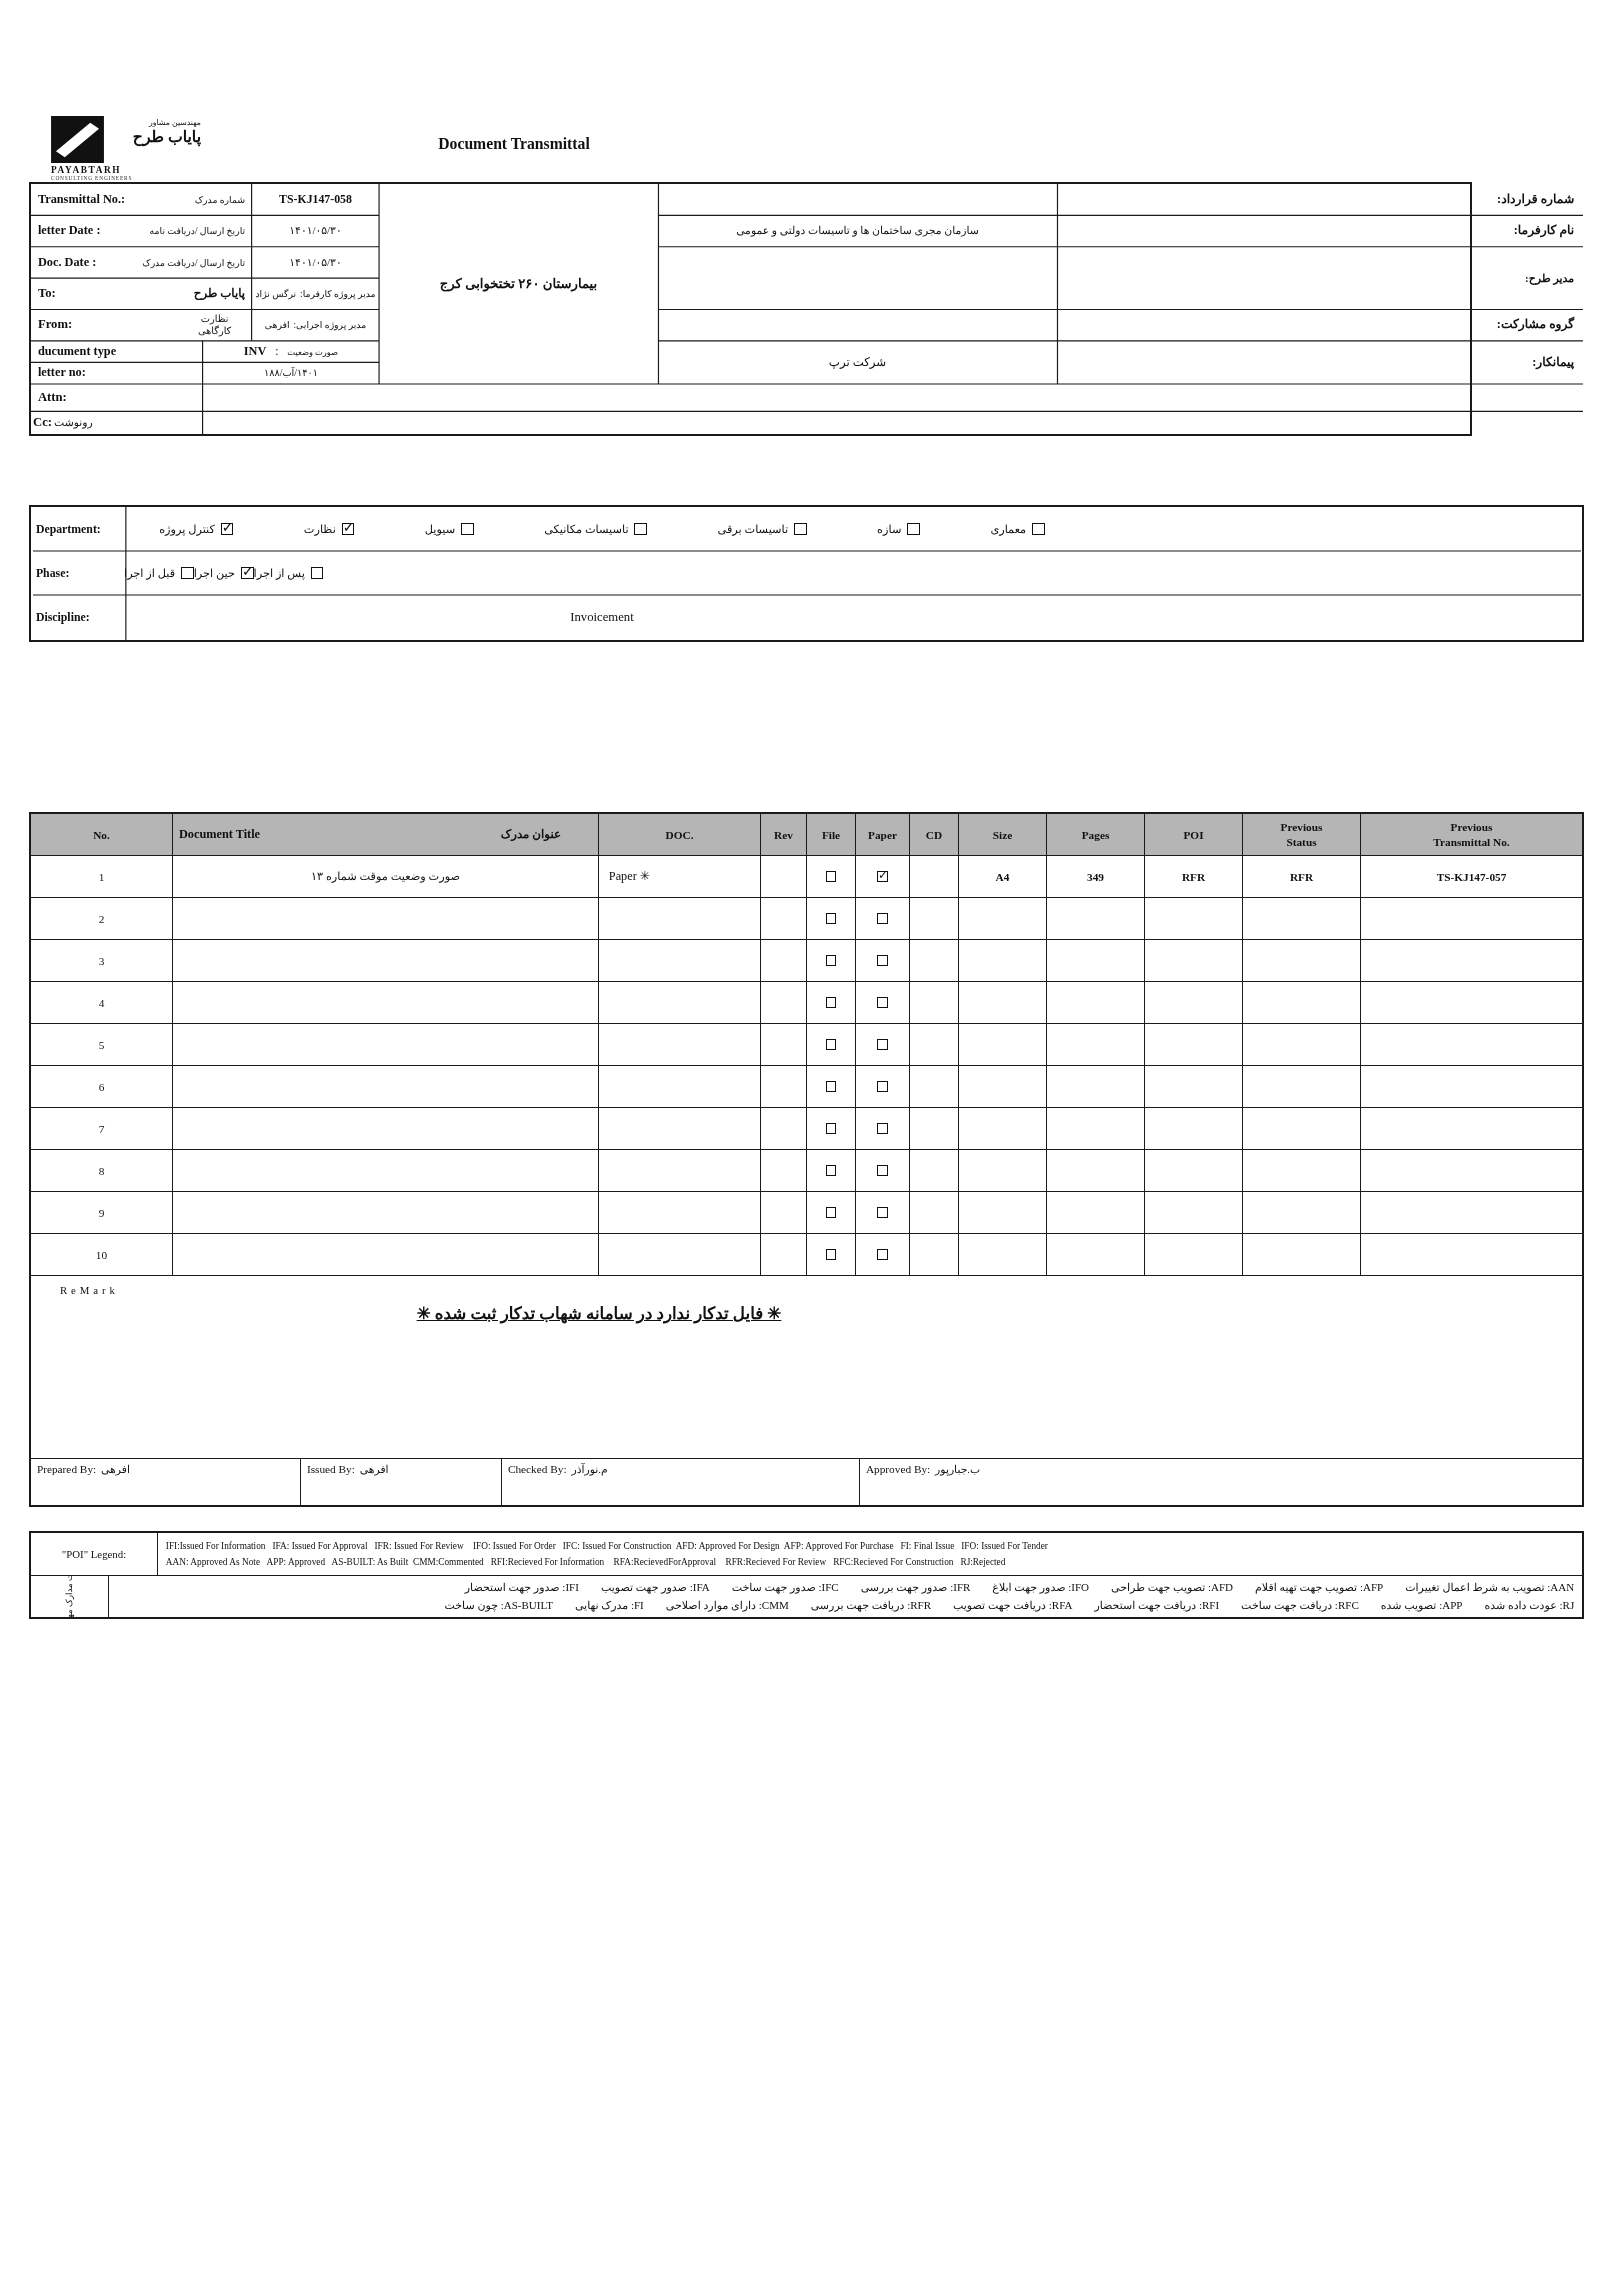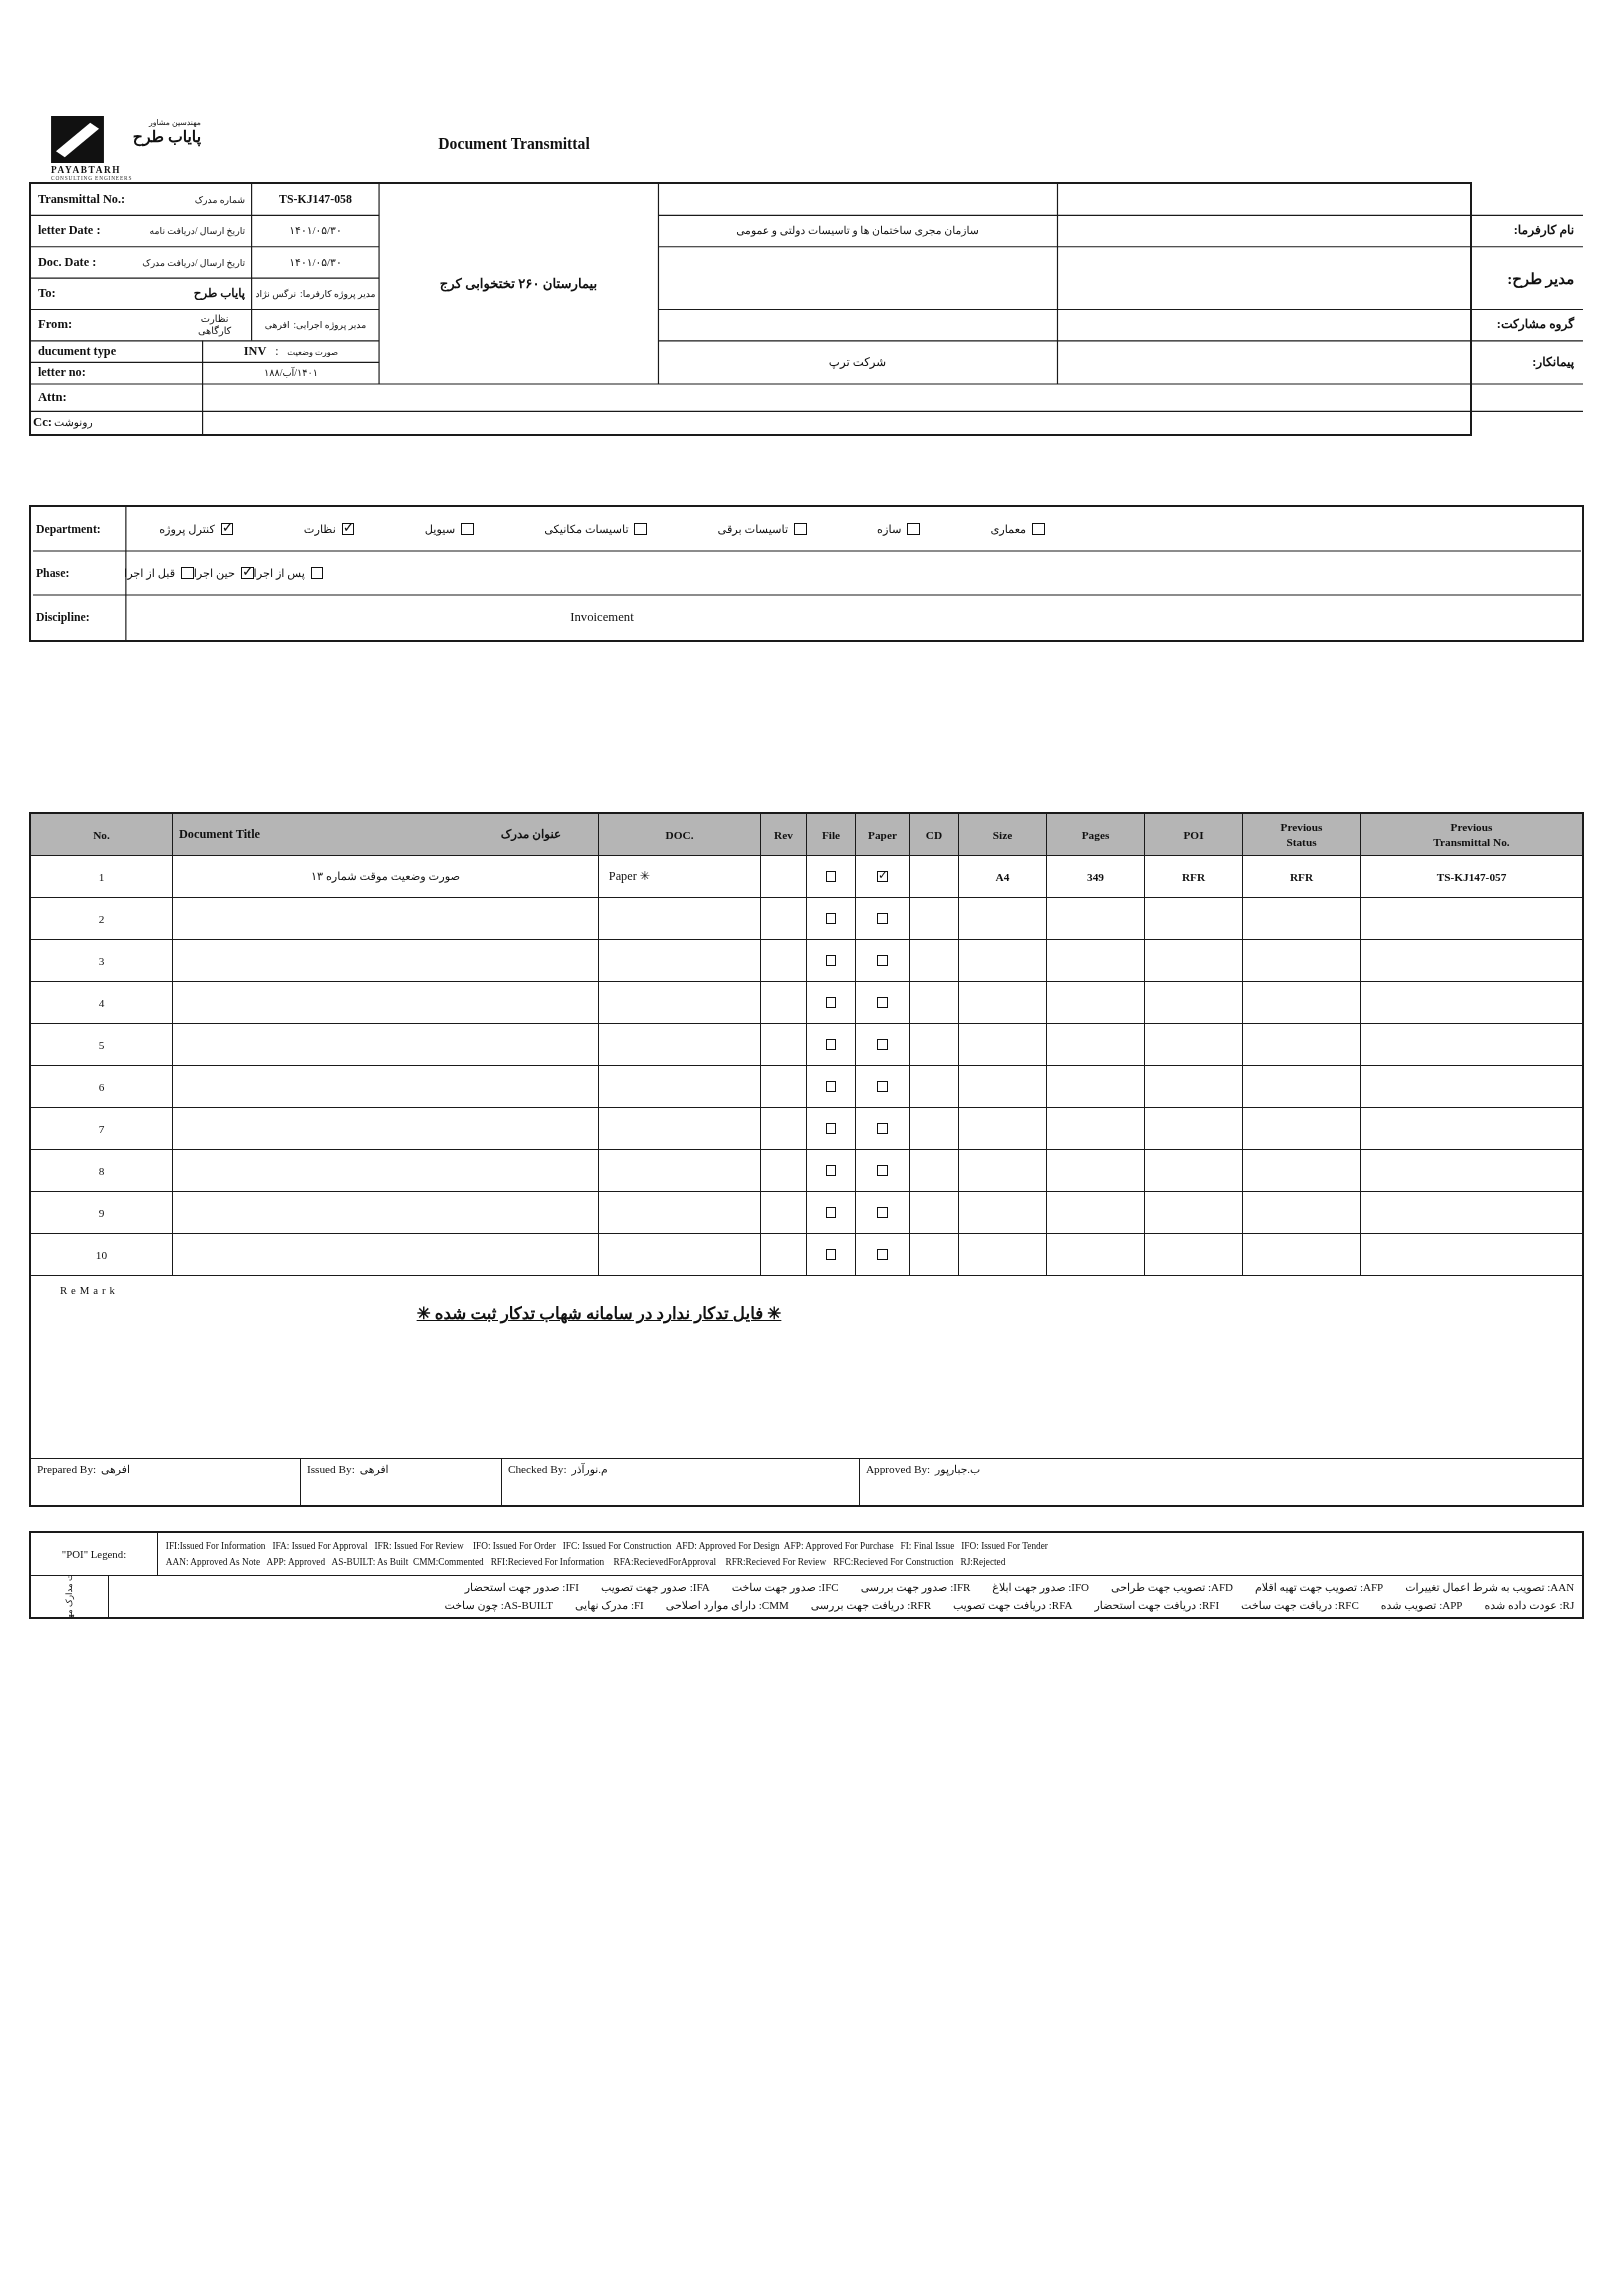--- a/index.html
+++ b/index.html
@@ -144,26 +144,27 @@
     </div>
     <div class="cell" style="left:172px;top:200px;width:1380px;height:27.4px"></div>
 
     <div class="cell" style="left:0;top:227px;width:172px;height:22.5px;padding-left:2px;gap:2px">
       <span class="en" style="font-size:12.7px">Cc:</span>
       <span class="fa" style="font-size:10.8px">رونوشت</span>
     </div>
     <div class="cell" style="left:172px;top:227px;width:1380px;height:22.5px"></div>
 
     <div class="cell" style="left:627px;top:0;width:399px;height:31px"></div>
+    <div class="cell rlab" style="left:1026px;top:0;width:525px;height:31px">شماره قرارداد:</div>
 
     <div class="cell ctr fa" style="left:627px;top:31px;width:399px;height:31px;font-size:10.8px">سازمان مجری ساختمان ها و تاسیسات دولتی و عمومی</div>
     <div class="cell rlab" style="left:1026px;top:31px;width:525px;height:31px">نام کارفرما:</div>
 
     <div class="cell" style="left:627px;top:63px;width:399px;height:63px"></div>
-    <div class="cell rlab" style="left:1026px;top:63px;width:525px;height:63px;font-size:15px">مدیر طرح:</div>
+    <div class="cell rlab" style="left:1026px;top:63px;width:525px;height:63px;font-size:11px">مدیر طرح:</div>
 
     <div class="cell" style="left:627px;top:125px;width:399px;height:31px"></div>
     <div class="cell rlab" style="left:1026px;top:125px;width:525px;height:31px">گروه مشارکت:</div>
 
     <div class="cell ctr fa" style="left:627px;top:157px;width:399px;height:43px;font-size:11.8px">شرکت ترپ</div>
     <div class="cell rlab" style="left:1026px;top:157px;width:525px;height:43px">پیمانکار:</div>
   </div>
 
   <div class="tbl" id="class-table" style="left:29px;top:505px;width:1555px;height:137px">
     <svg class="gridsvg" width="1552" height="133" viewBox="0 0 1583 136">

